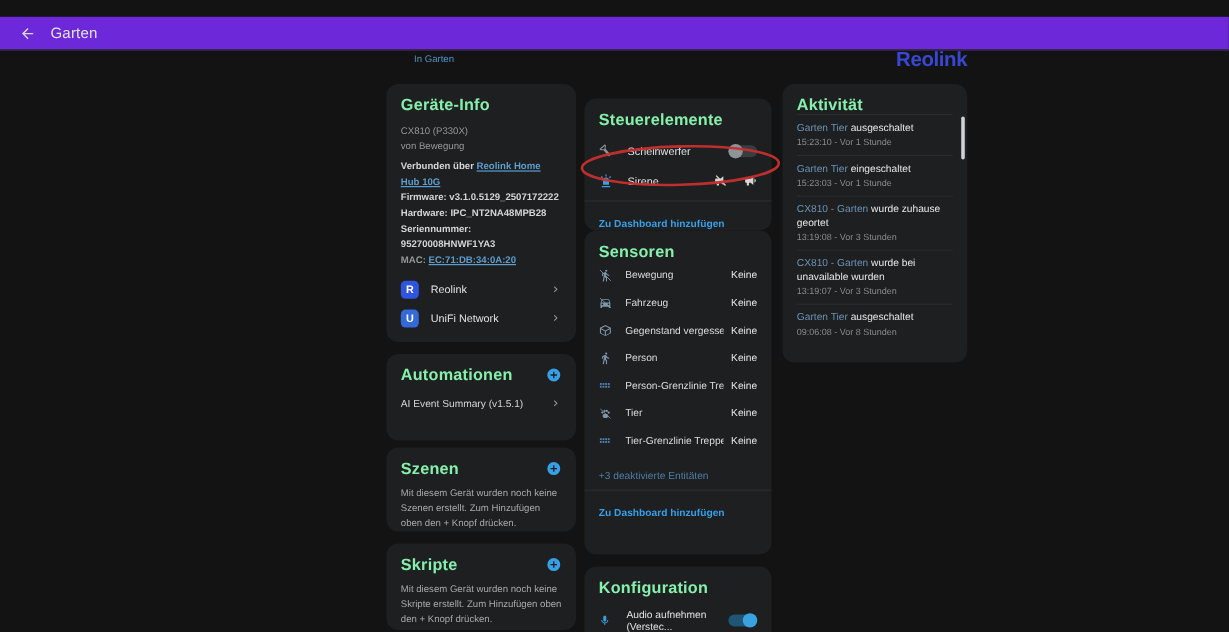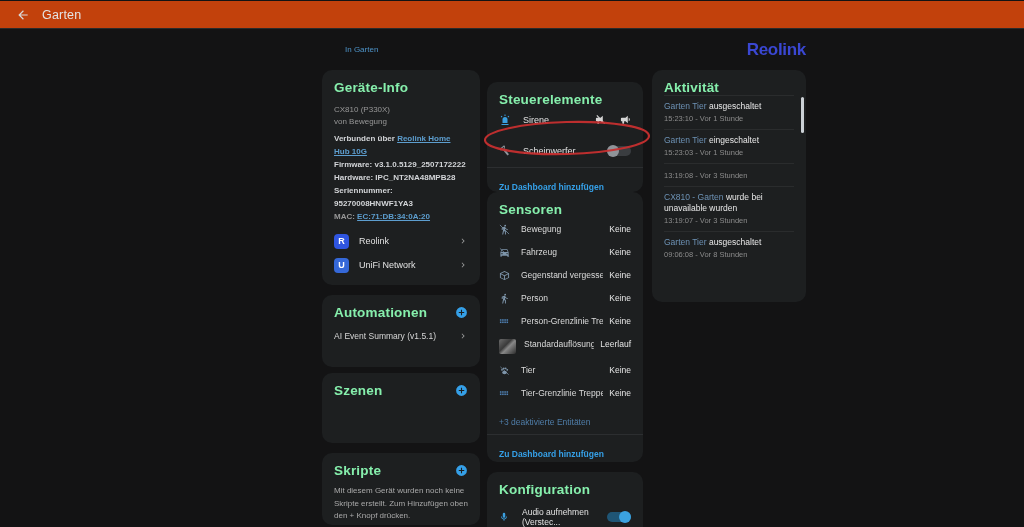--- a/index.html
+++ b/index.html
@@ -1,19 +1,19 @@
 <!DOCTYPE html>
 <html><head>
 <meta charset="utf-8">
 <style>
   * { margin:0; padding:0; box-sizing:border-box; }
   html,body { width:1024px; height:527px; overflow:hidden; background:#131314;
               font-family:"Liberation Sans", sans-serif; }
-  .topbar { position:absolute; left:0; top:1px; width:1024px; height:28px;
-            background:#c2410c; border-bottom:1px solid #2a2a2a;
+  .topbar { position:absolute; left:0; top:14px; width:1024px; height:28px;
+            background:#6d28d9; border-bottom:1px solid #2a2a2a;
             display:flex; align-items:center; }
   .back { width:14px; height:14px; margin-left:16px; color:#dadada; cursor:pointer; }
   .tb-title { margin-left:12px; font-size:12.5px; color:#e4e4e4; font-weight:500; letter-spacing:.2px; }
 
   .area-link { position:absolute; left:345px; top:45px; font-size:8px; color:#4e94c9; cursor:pointer; }
   .brand { position:absolute; left:652px; top:40px; width:154px; text-align:right;
            font-size:17px; font-weight:700; color:#3a47d2; letter-spacing:-.3px; font-style:normal; }
 
   .card { position:absolute; background:#1d1f20; border-radius:10px; overflow:hidden;
           color:#e4e4e4; }
@@ -133,59 +133,60 @@
 </div>
 
 <div class="card" style="left:322px; top:373px; width:158px; height:70px;">
   <div class="pad">
     <div class="title-row">
       <span class="ctitle">Szenen</span>
       <svg class="plus-circle" viewBox="0 0 24 24">
           <path fill="currentColor" d="M17 13h-4v4h-2v-4H7v-2h4V7h2v4h4m-5-9A10 10 0 0 0 2 12a10 10 0 0 0 10 10 10 10 0 0 0 10-10A10 10 0 0 0 12 2Z"></path>
         </svg>
     </div>
+    <div class="empty-text">Mit diesem Gerät wurden noch keine Szenen erstellt. Zum Hinzufügen oben den + Knopf drücken.</div>
   </div>
 </div>
 
 <div class="card" style="left:322px; top:453px; width:158px; height:72px;">
   <div class="pad">
     <div class="title-row">
       <span class="ctitle">Skripte</span>
       <svg class="plus-circle" viewBox="0 0 24 24">
           <path fill="currentColor" d="M17 13h-4v4h-2v-4H7v-2h4V7h2v4h4m-5-9A10 10 0 0 0 2 12a10 10 0 0 0 10 10 10 10 0 0 0 10-10A10 10 0 0 0 12 2Z"></path>
         </svg>
     </div>
     <div class="empty-text">Mit diesem Gerät wurden noch keine Skripte erstellt. Zum Hinzufügen oben den + Knopf drücken.</div>
   </div>
 </div>
 
 <div class="card" style="left:487px; top:82px; width:156px; height:110px;">
   <div class="pad" style="padding-bottom:4px;">
     <div class="ctitle">Steuerelemente</div>
+    <div class="ctl-row" style="margin-top:6px;">
+      <svg class="ctl-icon" style="color:#8d949b; transform:rotate(-40deg);" viewBox="0 0 24 24">
+          <path fill="currentColor" d="M6 2h12v3l-4 3v14h-4V8L6 5V2m2 2v.5l4 3 4-3V4H8Z"></path>
+        </svg>
+      <span class="ctl-label">Scheinwerfer</span>
+      <div class="toggle off">
+          <div class="knob"></div>
+        </div>
+    </div>
     <div class="ctl-row">
       <svg class="ctl-icon" style="color:#3a9fe0;" viewBox="0 0 24 24">
           <path fill="currentColor" d="M12 6a5 5 0 0 1 5 5v7H7v-7a5 5 0 0 1 5-5M5 20h14v2H5v-2m6-19h2v3h-2V1M3.5 4.9l1.4-1.4 2.1 2.1-1.4 1.4-2.1-2.1m13.5.7 2.1-2.1 1.4 1.4-2.1 2.1-1.4-1.4Z"></path>
         </svg>
       <span class="ctl-label">Sirene</span>
       <svg class="sbtn" viewBox="0 0 24 24">
           <path fill="currentColor" d="M12 8H4a2 2 0 0 0-2 2v4a2 2 0 0 0 2 2h1v4a1 1 0 0 0 1 1h2a1 1 0 0 0 1-1v-4h3l5 4V4l-5 4Z"></path>
           <path stroke="currentColor" stroke-width="2.4" d="M4 3l17 18"></path>
         </svg>
       <svg class="sbtn" viewBox="0 0 24 24">
           <path fill="currentColor" d="M12 8H4a2 2 0 0 0-2 2v4a2 2 0 0 0 2 2h1v4a1 1 0 0 0 1 1h2a1 1 0 0 0 1-1v-4h3l5 4V4l-5 4m9.5 4c0 1.71-.96 3.26-2.5 4V8c1.53.75 2.5 2.3 2.5 4Z"></path>
         </svg>
-    </div>
-    <div class="ctl-row" style="margin-top:6px;">
-      <svg class="ctl-icon" style="color:#8d949b; transform:rotate(-40deg);" viewBox="0 0 24 24">
-          <path fill="currentColor" d="M6 2h12v3l-4 3v14h-4V8L6 5V2m2 2v.5l4 3 4-3V4H8Z"></path>
-        </svg>
-      <span class="ctl-label">Scheinwerfer</span>
-      <div class="toggle off">
-          <div class="knob"></div>
-        </div>
     </div>
   </div>
   <div class="divider"></div>
   <div style="padding:8px 12px;">
     <span class="blue-action">Zu Dashboard hinzufügen</span>
   </div>
 </div>
 
 <svg class="annotation" viewBox="0 0 170 38">
   <ellipse cx="85" cy="19" rx="82" ry="16" fill="none" stroke="#c62f2f" stroke-width="2.2" transform="rotate(-1.5 85 19)" opacity="0.95"></ellipse>
@@ -234,25 +235,20 @@
               <rect x="16.4" y="7" width="3.4" height="3.4"></rect>
               <rect x="2" y="12" width="3.4" height="3.4"></rect>
               <rect x="6.8" y="12" width="3.4" height="3.4"></rect>
               <rect x="11.6" y="12" width="3.4" height="3.4"></rect>
               <rect x="16.4" y="12" width="3.4" height="3.4"></rect>
             </g>
           </svg>
         <span class="sens-label">Person-Grenzlinie Treppe</span>
         <span class="sens-val">Keine</span>
       </div>
-      <div class="sens-row" style="height:26px;">
-        <div class="thumb"></div>
-        <span class="sens-label">Standardauflösung</span>
-        <span class="sens-val">Leerlauf</span>
-      </div>
       <div class="sens-row">
         <svg class="sens-icon" viewBox="0 0 24 24">
             <g fill="currentColor">
               <ellipse cx="12" cy="16.5" rx="5" ry="3.8"></ellipse>
               <circle cx="6.5" cy="10.5" r="2"></circle>
               <circle cx="10.5" cy="7.5" r="2"></circle>
               <circle cx="14.5" cy="7.5" r="2"></circle>
               <circle cx="18" cy="10.5" r="2"></circle>
             </g>
             <path stroke="currentColor" stroke-width="1.6" d="M3 4l18 17"></path>
@@ -305,20 +301,21 @@
     <div class="ctitle">Aktivität</div>
     <div class="log-entry">
       <div class="log-text"><span class="log-entity">Garten Tier</span> <span class="log-action">ausgeschaltet</span></div>
       <div class="log-time">15:23:10 - Vor 1 Stunde</div>
     </div>
     <div class="log-entry">
       <div class="log-text"><span class="log-entity">Garten Tier</span> <span class="log-action">eingeschaltet</span></div>
       <div class="log-time">15:23:03 - Vor 1 Stunde</div>
     </div>
     <div class="log-entry">
+      <div class="log-text"><span class="log-entity">CX810 - Garten</span> <span class="log-action">wurde zuhause geortet</span></div>
       <div class="log-time">13:19:08 - Vor 3 Stunden</div>
     </div>
     <div class="log-entry">
       <div class="log-text"><span class="log-entity">CX810 - Garten</span> <span class="log-action">wurde bei unavailable wurden</span></div>
       <div class="log-time">13:19:07 - Vor 3 Stunden</div>
     </div>
     <div class="log-entry">
       <div class="log-text"><span class="log-entity">Garten Tier</span> <span class="log-action">ausgeschaltet</span></div>
       <div class="log-time">09:06:08 - Vor 8 Stunden</div>
     </div>

